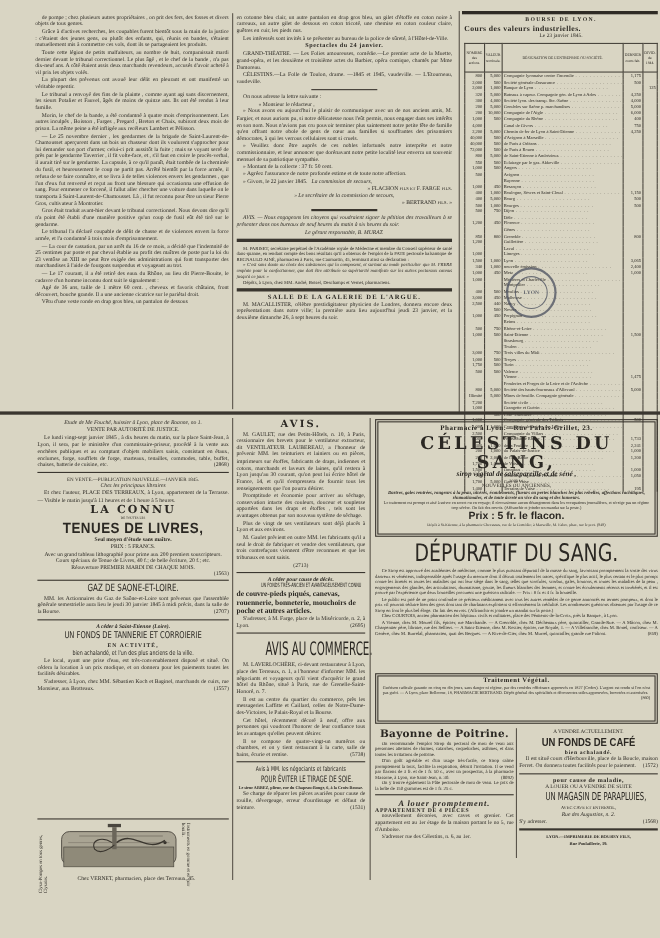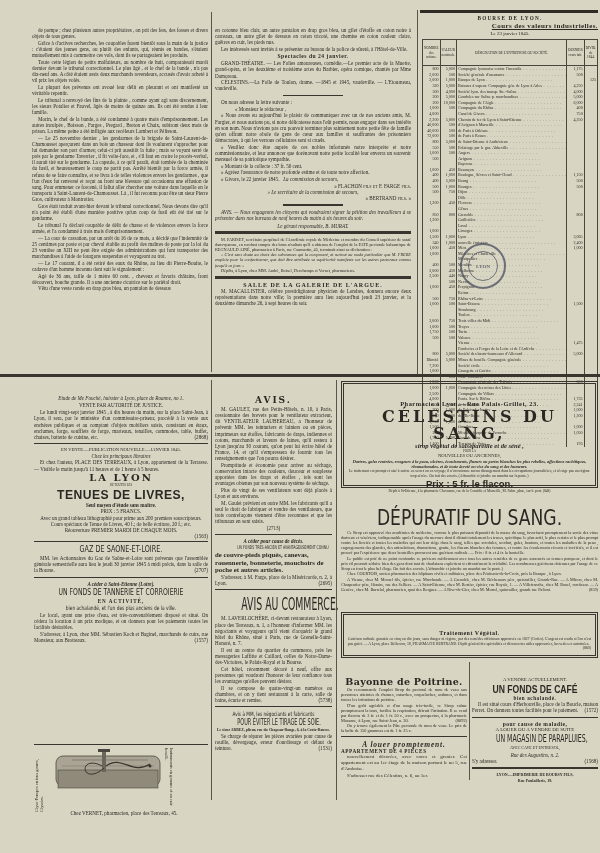--- a/index.html
+++ b/index.html
@@ -4,40 +4,40 @@
 <style>
   * { box-sizing: border-box; margin: 0; padding: 0; }
   html, body { width: 600px; height: 853px; overflow: hidden; }
   body {
     background: #d9d5c3;
     font-family: "Liberation Serif", serif;
     color: #2b2823;
     position: relative;
   }
   .page { position: absolute; inset: 0; }
-  .col { position: absolute; font-size: 5.1px; line-height: 6.15px; text-align: justify; margin-top: 14px; }
+  .col { position: absolute; font-size: 5.1px; line-height: 6.15px; text-align: justify; }
   .col p { text-indent: 6px; margin-bottom: 0.5px; }
   .vrule { position: absolute; width: 1px; background: #5a554b; }
   .hrule { position: absolute; height: 1px; background: #4a463e; }
   .hrule.thick { height: 2.5px; background: #3a362f; }
   .center { text-align: center; }
   .ital { font-style: italic; }
   .sc { font-variant: small-caps; }
   .bold { font-weight: bold; }
   .hd { text-align: center; font-weight: bold; letter-spacing: 0.5px; }
   .big-sans { font-family: "Liberation Sans", sans-serif; font-weight: bold; text-align: center; }
   .bigcond { font-family: "DejaVu Sans", sans-serif; text-align: center; transform: scaleX(0.72); transform-origin: center; white-space: nowrap; }
   .ref { float: right; }
   .box { position: absolute; border: 1.2px solid #4a463e; }
   .box.double { border: 3px double #3a362f; }
 
   
   .bourse { position: absolute; left: 422px; top: 12px; width: 176px; height: 360px; font-size: 4.1px; line-height: 5.6px; }
   .bourse .title { font-weight: bold; text-align: center; letter-spacing: 1.2px; font-size: 5.2px; }
-  .bourse .subtitle { font-weight: bold; text-align: right; font-size: 7px; line-height: 9px; letter-spacing: 0.4px; text-decoration: underline; }
+  .bourse .subtitle { font-weight: bold; text-align: left; font-size: 7px; line-height: 9px; letter-spacing: 0.4px; }
   .bourse .date { text-align: center; font-size: 5px; }
   .bourse table { border-collapse: collapse; width: 100%; margin-top: 3px; }
   .bourse th { font-size: 3.4px; font-weight: normal; border: 0.8px solid #4a463e; padding: 1px; vertical-align: middle; line-height: 4.2px; }
   .bourse td { border-left: 0.8px solid #4a463e; border-right: 0.8px solid #4a463e; padding: 0 1px; white-space: nowrap; overflow: hidden; height: 5.45px; }
   .bourse td.num { text-align: right; }
   .bourse td.name { text-align: left; }
   .bourse td.name .dots { color: #5a554b; letter-spacing: 0.6px; }
   .stamp {
     position: absolute; left: 460px; top: 243px; width: 46px; height: 46px;
     border: 2.5px solid #4a4f5e; border-radius: 50%; opacity: 0.75;
@@ -609,21 +609,21 @@
 
   <div class="col" style="left:34px; top:381px; width:174px; height:380px;">
     <div class="ital center">Etude de Me Fouché, huissier à Lyon, place de Roanne, no 1.</div>
     <div class="center" style="margin:1px 0;">VENTE PAR AUTORITÉ DE JUSTICE.</div>
     <p><span>Le lundi vingt-sept janvier 1845 , à dix heures du matin, sur la place Saint-Jean, à Lyon, il sera, par le ministère d'un commissaire-priseur, procédé à la vente aux enchères publiques et au comptant d'objets mobiliers saisis, consistant en étaux, enclumes, forge, soufflets de forge, marteaux, tenailles, commodes, table, buffet, chaises, batterie de cuisine, etc.</span> <span class="ref">(2868)</span></p>
     <div style="height:1px; background:#3a362f; margin:3px 0;"></div>
 
     <div class="center" style="font-size:4.6px">EN VENTE.—PUBLICATION NOUVELLE.—JANVIER 1845.</div>
     <div class="center ital">Chez les principaux libraires</div>
     <p>Et chez l'auteur, PLACE DES TERREAUX, à Lyon, appartement de la Terrasse. — Visible le matin jusqu'à 11 heures et de 1 heure à 5 heures.</p>
-    <div class="hd" style="font-size:10px; line-height:11px; letter-spacing:2px; font-family:'DejaVu Serif', serif;">LA LYON</div>
+    <div class="hd" style="font-size:10px; line-height:11px; letter-spacing:2px; font-family:'DejaVu Serif', serif;">LA CONNU</div>
     <div class="center" style="font-size:3px; line-height:4px;">DE TOUTES LES</div>
     <div class="big-sans" style="font-size:13.5px; line-height:15px; letter-spacing:0.5px; transform:scaleX(0.9);">TENUES DE LIVRES,</div>
     <div class="center bold">Seul moyen d'étude sans maître.</div>
     <div class="center">PRIX : 5 FRANCS.</div>
     <div class="center">Avec un grand tableau lithographié pour prime aux 200 premiers souscripteurs.</div>
     <div class="center">Cours spéciaux de Tenue de Livres, 40 f.; de belle écriture, 20 f.; etc.</div>
     <div class="center">Réouverture PREMIER MARDI DE CHAQUE MOIS.</div>
     <div style="text-align:right">(1563)</div>
     <div style="height:1px; background:#3a362f; margin:2px 0;"></div>
 

